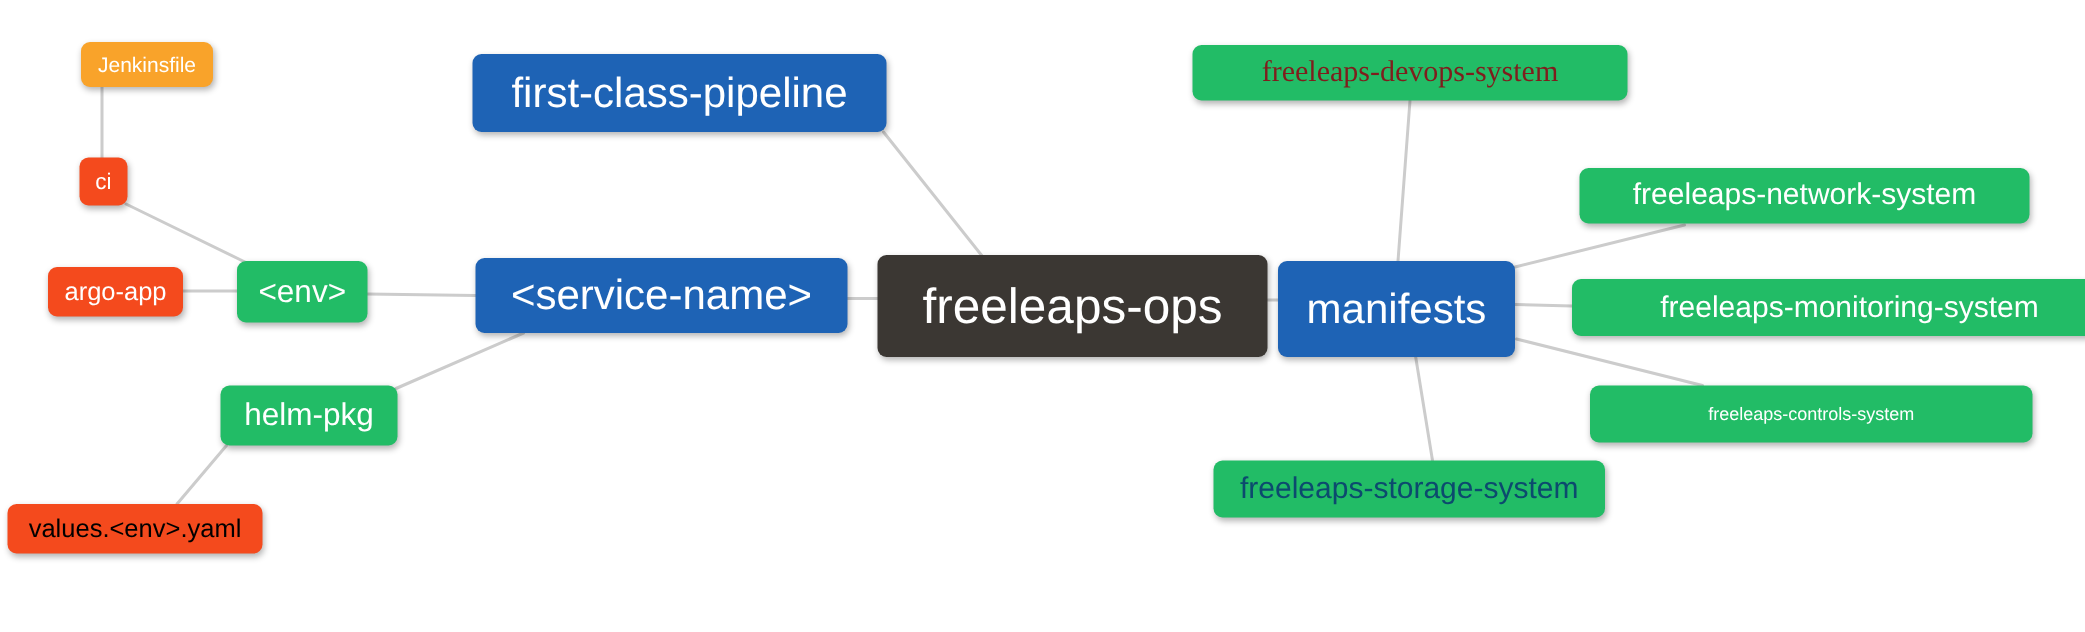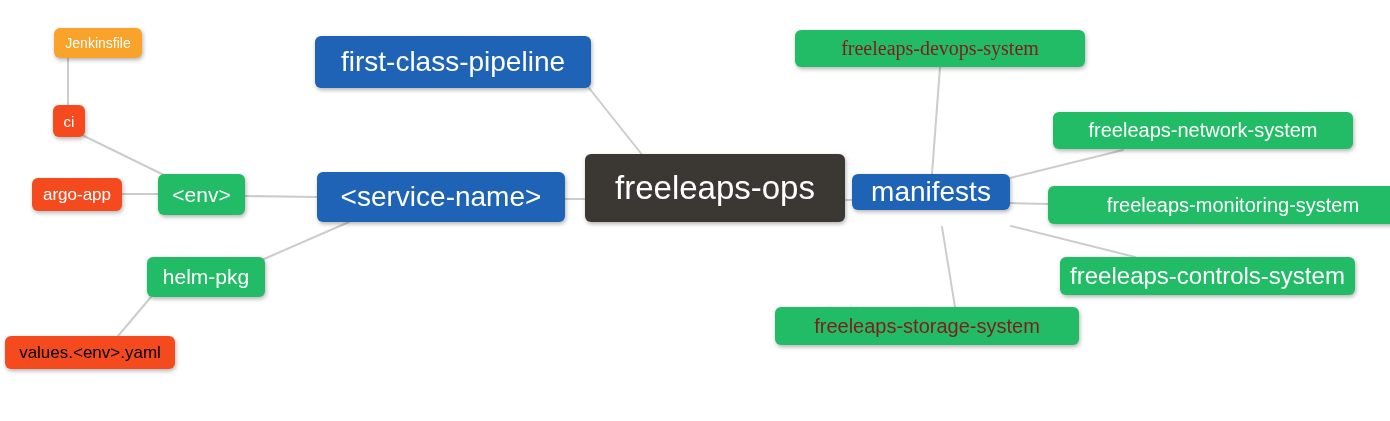--- a/index.html
+++ b/index.html
@@ -62,20 +62,20 @@
       <line x1="942" y1="227" x2="955" y2="307" stroke="#CCCCCC"></line>
     </svg>
 <div class="node" style="left: 22px; top: 28px; width: 88px; height: 30px; font-size: 14px; background: rgb(249, 163, 42); color: rgb(255, 255, 255); margin-left: 32px;">Jenkinsfile</div>
     <div class="node" style="left: 53px; top: 105px; width: 32px; height: 32px; font-size: 15px; background: rgb(244, 74, 29); color: rgb(255, 255, 255);">ci</div>
     <div class="node" style="left: 32px; top: 178px; width: 90px; height: 33px; font-size: 17px; background: rgb(244, 74, 29); color: rgb(255, 255, 255);">argo-app</div>
     <div class="node" style="left: 158px; top: 174px; width: 87px; height: 41px; font-size: 21px; background: rgb(34, 188, 102); color: rgb(255, 255, 255);">&lt;env&gt;</div>
     <div class="node" style="left: 147px; top: 257px; width: 118px; height: 40px; font-size: 21px; background: rgb(34, 188, 102); color: rgb(255, 255, 255);">helm-pkg</div>
     <div class="node" style="left: 5px; top: 336px; width: 170px; height: 33px; font-size: 17px; background: rgb(244, 74, 29); color: #000000;">values.&lt;env&gt;.yaml</div>
     <div class="node" style="left: 315px; top: 36px; width: 276px; height: 52px; font-size: 28px; background: rgb(30, 99, 181); color: rgb(255, 255, 255);">first-class-pipeline</div>
     <div class="node" style="left: 317px; top: 172px; width: 248px; height: 50px; font-size: 28px; background: rgb(30, 99, 181); color: rgb(255, 255, 255); text-align: right;">&lt;service-name&gt;</div>
-    <div class="node" style="left: 585px; top: 154px; width: 260px; height: 68px; font-size: 33px; background: rgb(59, 55, 51); color: rgb(255, 255, 255);">freeleaps-ops</div>
-    <div class="node" style="left: 852px; top: 174px; width: 158px; height: 36px; font-size: 28px; background: rgb(30, 99, 181); color: rgb(255, 255, 255);">manifests</div>
+    <div class="node" style="left: 585px; top: 170px; width: 260px; height: 68px; font-size: 33px; background: rgb(59, 55, 51); color: rgb(255, 255, 255);">freeleaps-ops</div>
+    <div class="node" style="left: 852px; top: 174px; width: 158px; height: 64px; font-size: 28px; background: rgb(30, 99, 181); color: rgb(255, 255, 255);">manifests</div>
     <div class="node" style="left: 795px; top: 30px; width: 290px; height: 37px; font-size: 20px; background: rgb(34, 188, 102); color: #7f1d1d; font-family: Liberation Serif, serif;">freeleaps-devops-system</div>
     <div class="node" style="left: 1053px; top: 112px; width: 300px; height: 37px; font-size: 20px; background: rgb(34, 188, 102); color: rgb(255, 255, 255);">freeleaps-network-system</div>
     <div class="node" style="left: 1048px; top: 186px; width: 370px; height: 38px; font-size: 20px; background: rgb(34, 188, 102); color: rgb(255, 255, 255);">freeleaps-monitoring-system</div>
-    <div class="node" style="left: 1060px; top: 257px; width: 295px; height: 38px; font-size: 24px; background: rgb(34, 188, 102); color: rgb(255, 255, 255);">freeleaps-controls-system</div>
-    <div class="node" style="left: 775px; top: 307px; width: 304px; height: 38px; font-size: 20px; background: rgb(34, 188, 102); color: #7f1d1d;">freeleaps-storage-system</div>
+    <div class="node" style="left: 1060px; top: 257px; width: 295px; height: 38px; font-size: 12px; background: rgb(34, 188, 102); color: rgb(255, 255, 255);">freeleaps-controls-system</div>
+    <div class="node" style="left: 809px; top: 307px; width: 261px; height: 38px; font-size: 20px; background: rgb(34, 188, 102); color: #0c4a6e;">freeleaps-storage-system</div>
   </div>
 
 </body></html>

